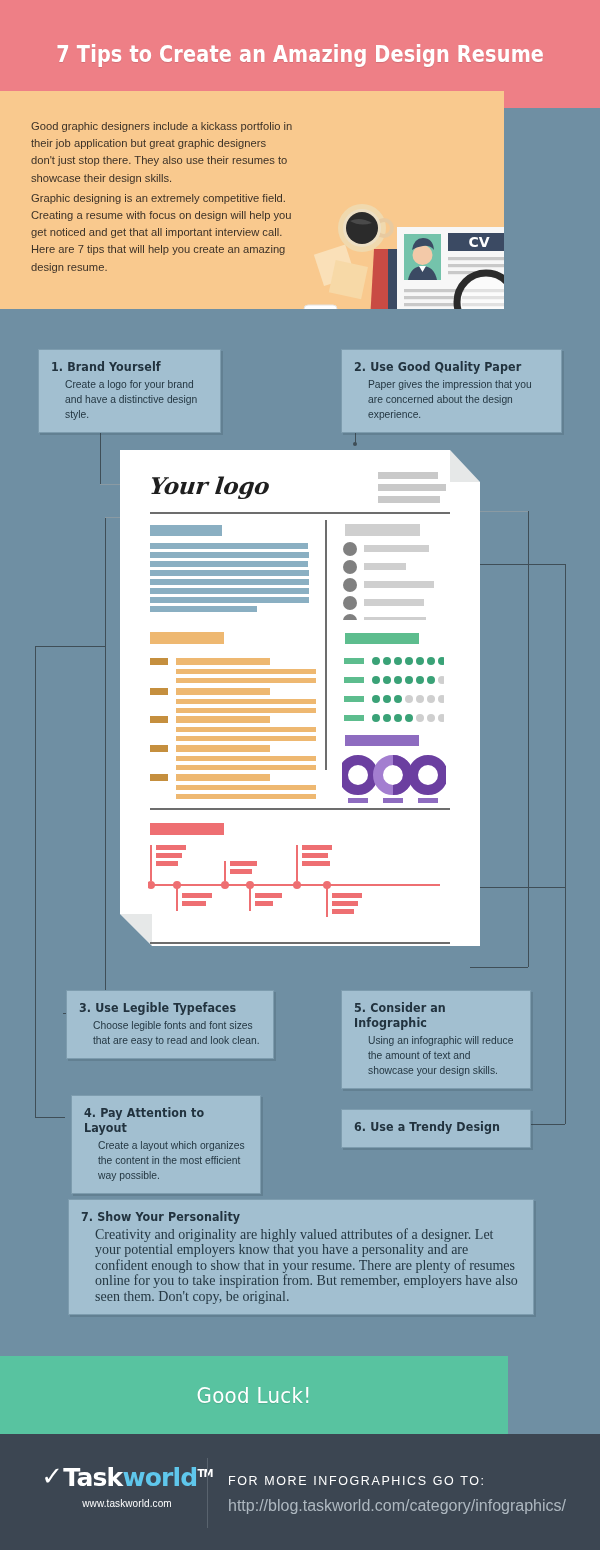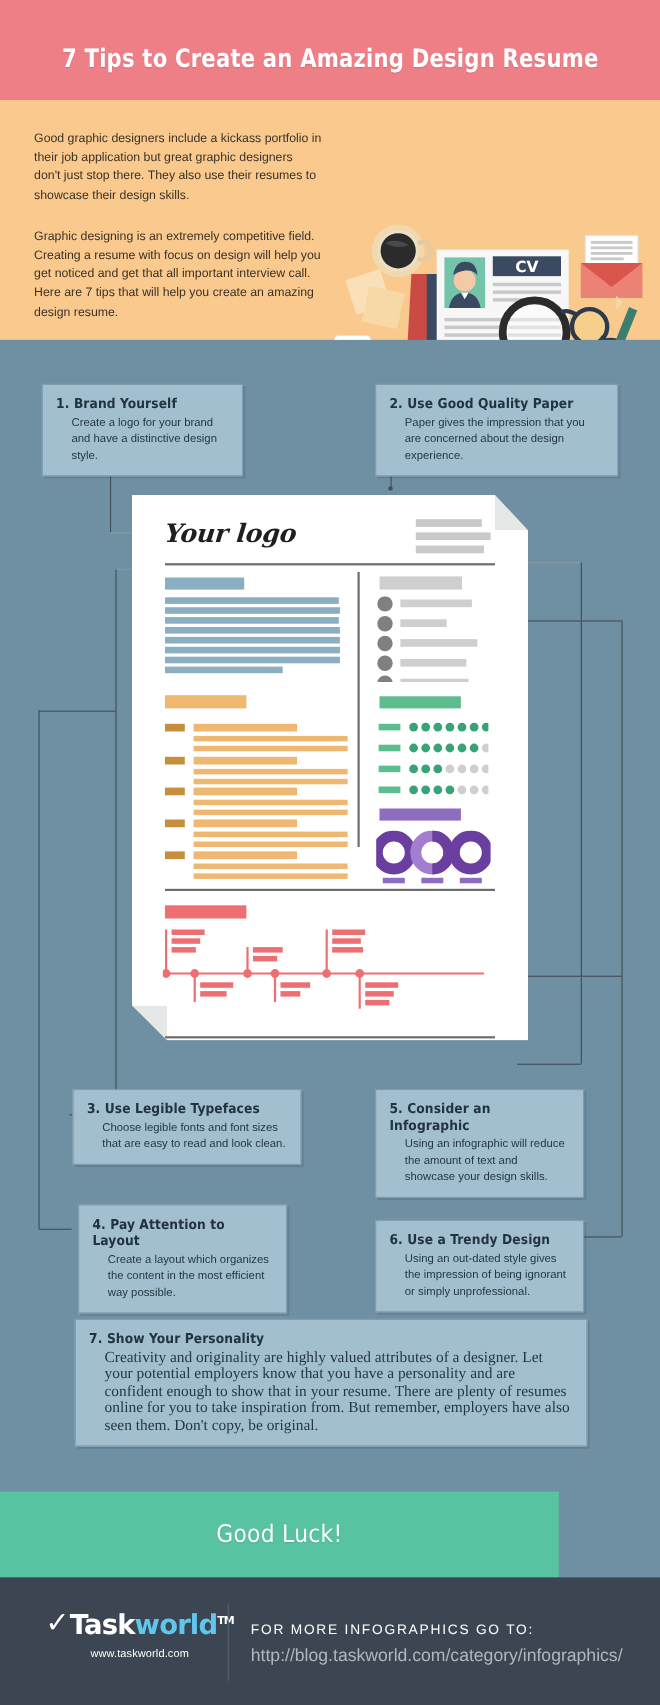--- a/index.html
+++ b/index.html
@@ -18,28 +18,28 @@
   }
   .header h1 {
     font-family:"DejaVu Sans Condensed","Liberation Sans Narrow","Liberation Sans",sans-serif;
     font-size:23px; font-weight:700; color:#ffffff; letter-spacing:.2px;
     text-shadow:0 1px 1px rgba(0,0,0,.12);
     transform:scaleX(.93); transform-origin:center;
   }
 
   
   .intro-band {
-    position:absolute; left:0; top:91px; width:600px; height:218px;
+    position:absolute; left:0; top:91px; width:504px; height:218px;
     background:#f9c98e; overflow:hidden;
   }
   .intro-text {
     position:absolute; left:31px; top:27px; width:262px;
     color:#3b3127; font-size:11.2px; line-height:17.2px;
   }
-  .intro-text p + p { margin-top:20px; }
+  .intro-text p + p { margin-top:3px; }
 
   
   .illu { position:absolute; left:296px; top:96px; width:304px; height:213px; }
   .illu svg { display:block; }
 
   
   .body-bg {
     position:absolute; left:0; top:309px; width:600px; height:1047px;
     background:#6f8fa3;
   }
@@ -465,21 +465,20 @@
       <div class="t-body">Create a layout which organizes the content in the most efficient way possible.</div>
     </div>
 
     <div class="tip" style="left:341px; top:681px; width:190px;">
       <div class="t-title">5. Consider an Infographic</div>
       <div class="t-body">Using an infographic will reduce the amount of text and showcase your design skills.</div>
     </div>
 
     <div class="tip" style="left:341px; top:800px; width:190px;">
       <div class="t-title">6. Use a Trendy Design</div>
-      <div class="t-body">Using an out-dated style gives the impression of being ignorant or simply unprofessional.</div>
     </div>
 
     <div class="tip wide" style="left:68px; top:890px; width:466px;">
       <div class="t-title">7. Show Your Personality</div>
       <div class="t-body">Creativity and originality are highly valued attributes of a designer. Let your potential employers know that you have a personality and are confident enough to show that in your resume. There are plenty of resumes online for you to take inspiration from. But remember, employers have also seen them. Don't copy, be original.</div>
     </div>
   </div>
 
   <div class="luck">
     <span>Good Luck!</span>

